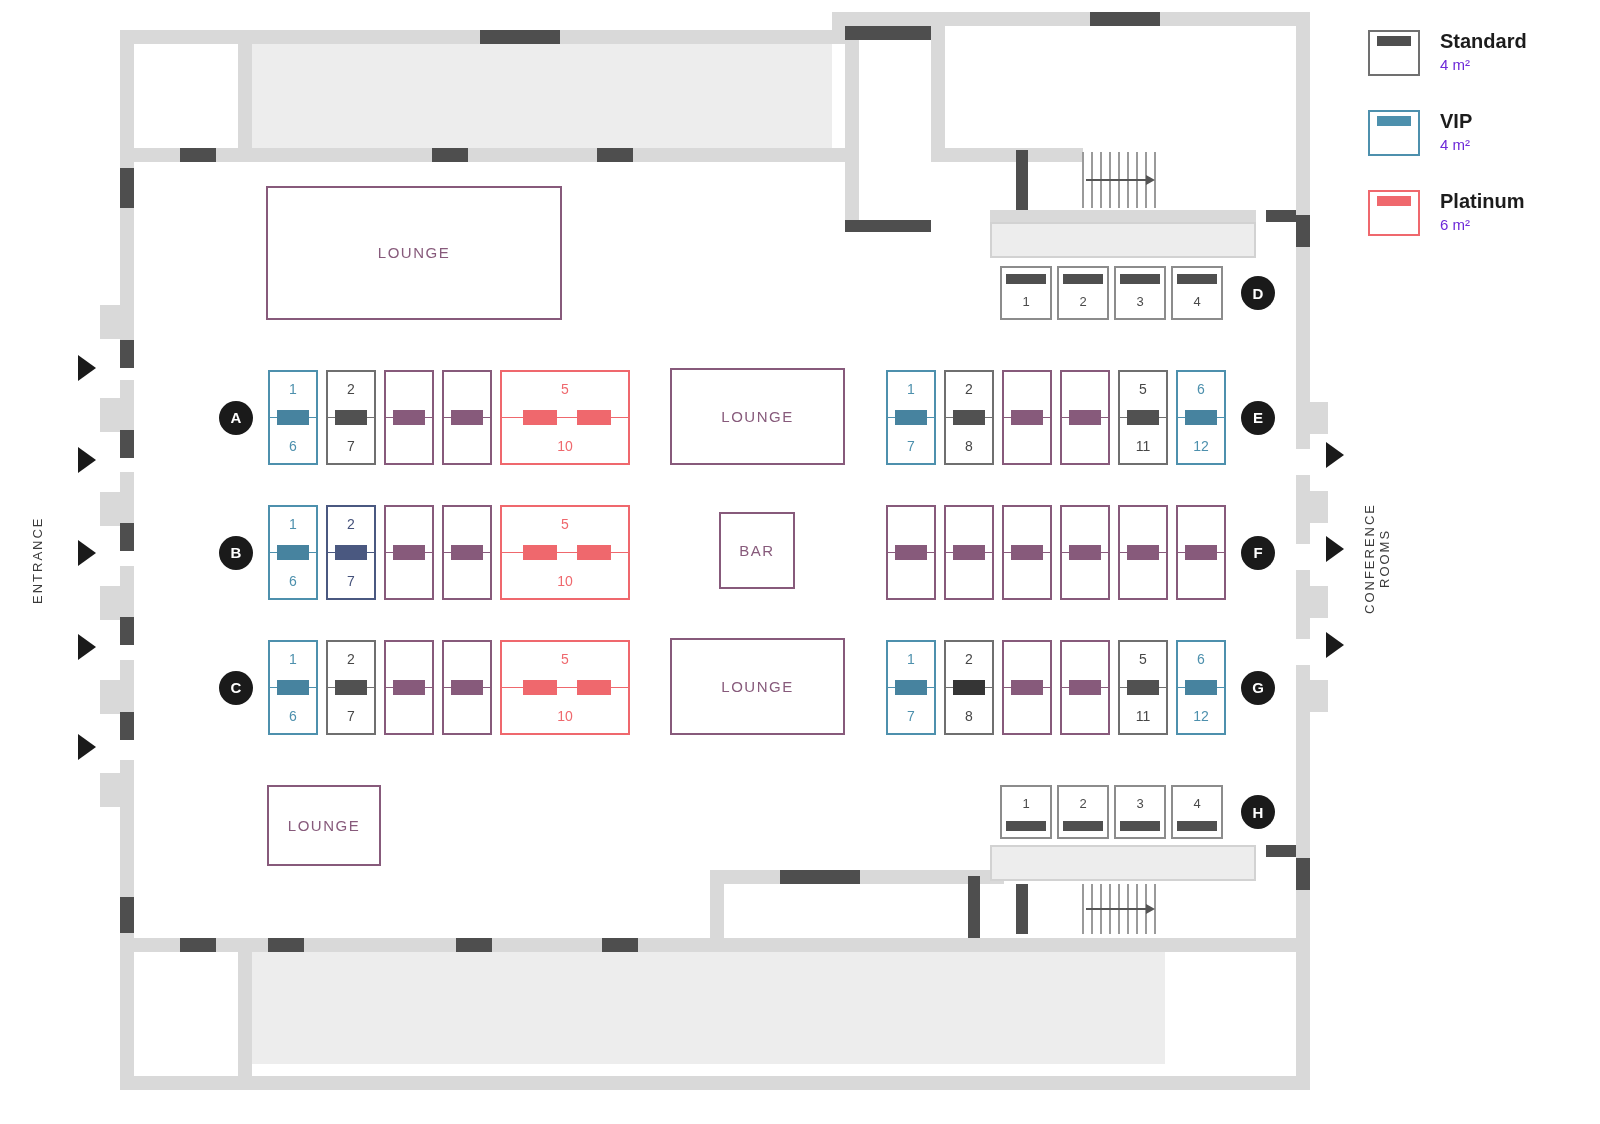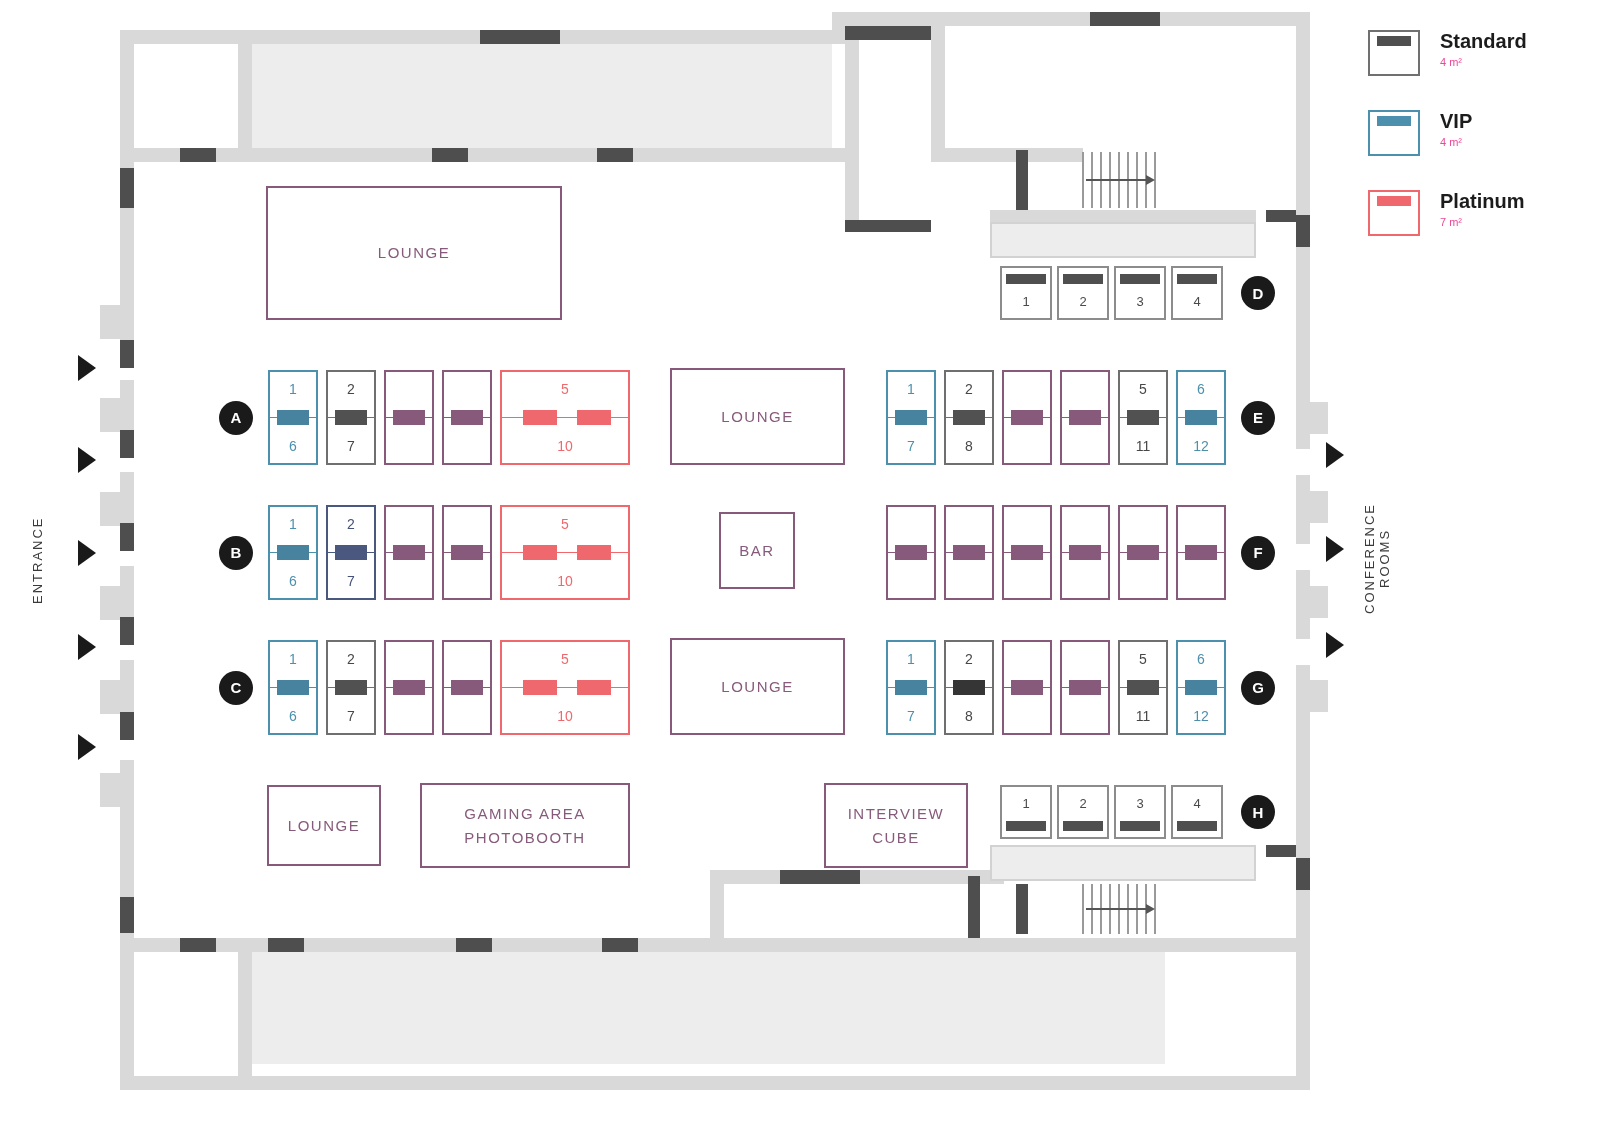--- a/index.html
+++ b/index.html
@@ -32,21 +32,21 @@
       font-size:15px; font-weight:bold; display:flex; align-items:center; justify-content:center; }
   .tri { position:absolute; width:0; height:0; border-top:13px solid transparent;
       border-bottom:13px solid transparent; border-left:18px solid #1a1a1a; }
   .vlabel { position:absolute; writing-mode:vertical-rl; transform:rotate(180deg); font-size:13px;
       letter-spacing:2px; color:#3a3a3a; text-align:center; }
   #legend { position:absolute; left:1368px; top:30px; display:flex; flex-direction:column; gap:34px; }
   .legend-item { display:flex; gap:20px; align-items:flex-start; }
   .legend-swatch { width:52px; height:46px; border:2px solid #777; background:#fff; flex:0 0 auto; }
   .legend-swatch-bar { height:10px; margin:4px auto 0; width:72%; }
   .legend-label { font-size:20px; font-weight:bold; color:#1c1c1c; }
-  .legend-size { font-size:11px; color:#ec4899; margin-top:3px; }
+  .legend-size { font-size:15px; color:#6d28d9; margin-top:3px; }
 </style>
 </head>
 <body>
 
 <div id="floorplan">
 
   <div id="walls-layer" class="layer">
       <div class="room" style="left: 252px; top: 44px; width: 580px; height: 104px;"></div>
       <div class="room" style="left: 252px; top: 952px; width: 913px; height: 112px;"></div>
       <div class="wall" style="left: 120px; top: 30px; width: 14px; height: 1060px;"></div>
@@ -127,28 +127,20 @@
   </div>
   <div class="area" style="left:719px;top:512px;width:76px;height:77px">
     <span>BAR</span>
   </div>
   <div class="area" style="left:670px;top:638px;width:175px;height:97px">
     <span>LOUNGE</span>
   </div>
   <div class="area" style="left:267px;top:785px;width:114px;height:81px">
     <span>LOUNGE</span>
   </div>
-  <div class="area" style="left:420px;top:783px;width:210px;height:85px">
-    <span>GAMING AREA</span>
-    <span>PHOTOBOOTH</span>
-  </div>
-  <div class="area" style="left:824px;top:783px;width:144px;height:85px">
-    <span>INTERVIEW</span>
-    <span>CUBE</span>
-  </div>
 
   <div id="booths-layer" class="layer">
       <div class="booth" style="left: 268px; top: 370px; width: 50px; height: 95px; border-color: rgb(77, 144, 173);">
         <div class="booth-line" style="background: rgb(77, 144, 173);"></div>
         <div class="booth-bar" style="left: 7px; width: 32px; background: rgb(71, 131, 159);"></div>
         <div class="booth-num top" style="color: rgb(77, 144, 173);">1</div>
         <div class="booth-num bottom" style="color: rgb(77, 144, 173);">6</div>
       </div>
       <div class="booth" style="left: 326px; top: 370px; width: 50px; height: 95px; border-color: rgb(111, 111, 111);">
         <div class="booth-line" style="background: rgb(111, 111, 111);"></div>
@@ -386,17 +378,17 @@
           <div class="legend-label">VIP</div>
           <div class="legend-size">4 m²</div>
         </div>
       </div>
       <div class="legend-item">
         <div class="legend-swatch" style="border-color: rgb(239, 104, 109);">
           <div class="legend-swatch-bar" style="background: rgb(239, 104, 109);"></div>
         </div>
         <div class="legend-text">
           <div class="legend-label">Platinum</div>
-          <div class="legend-size">7 m²</div>
+          <div class="legend-size">6 m²</div>
         </div>
       </div>
     </div>
 </div>
 
 </body></html>

